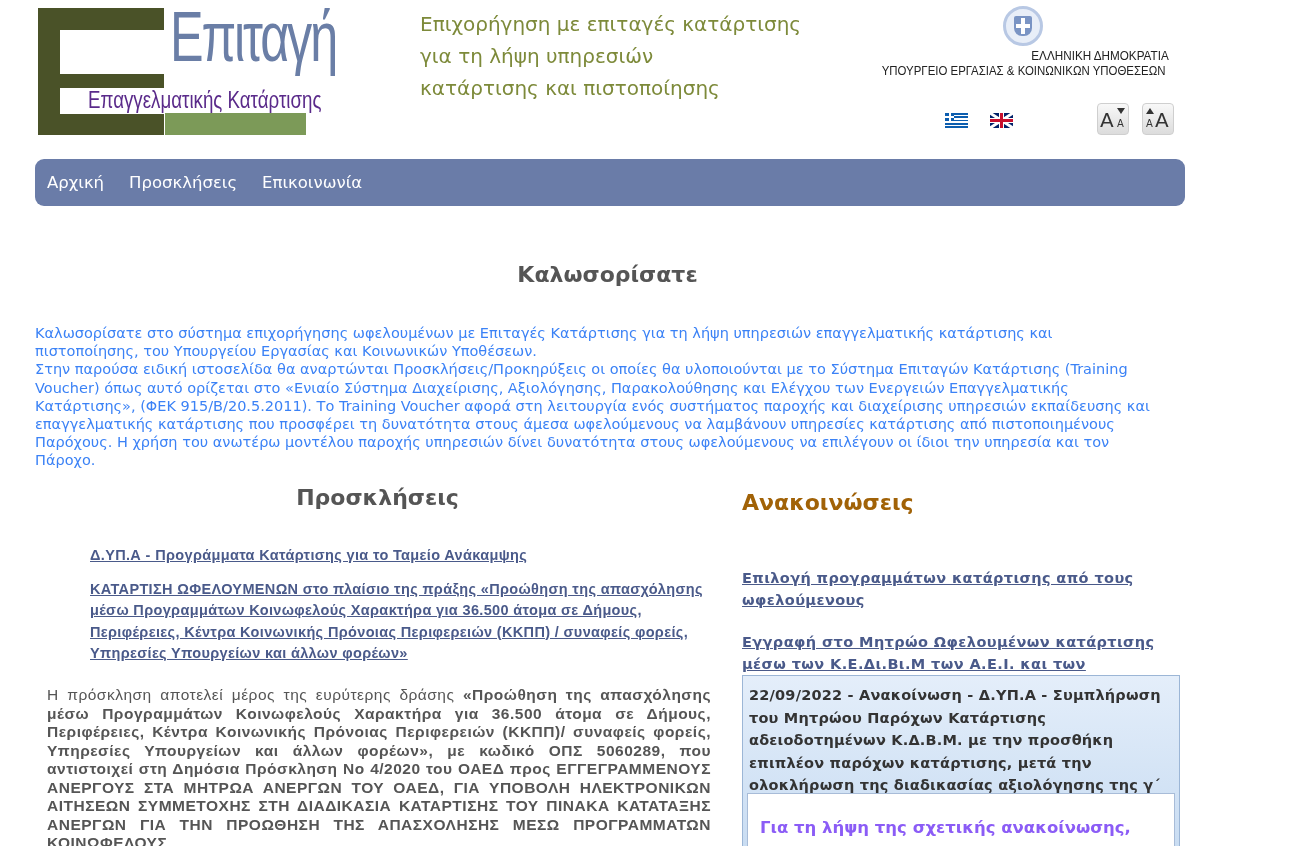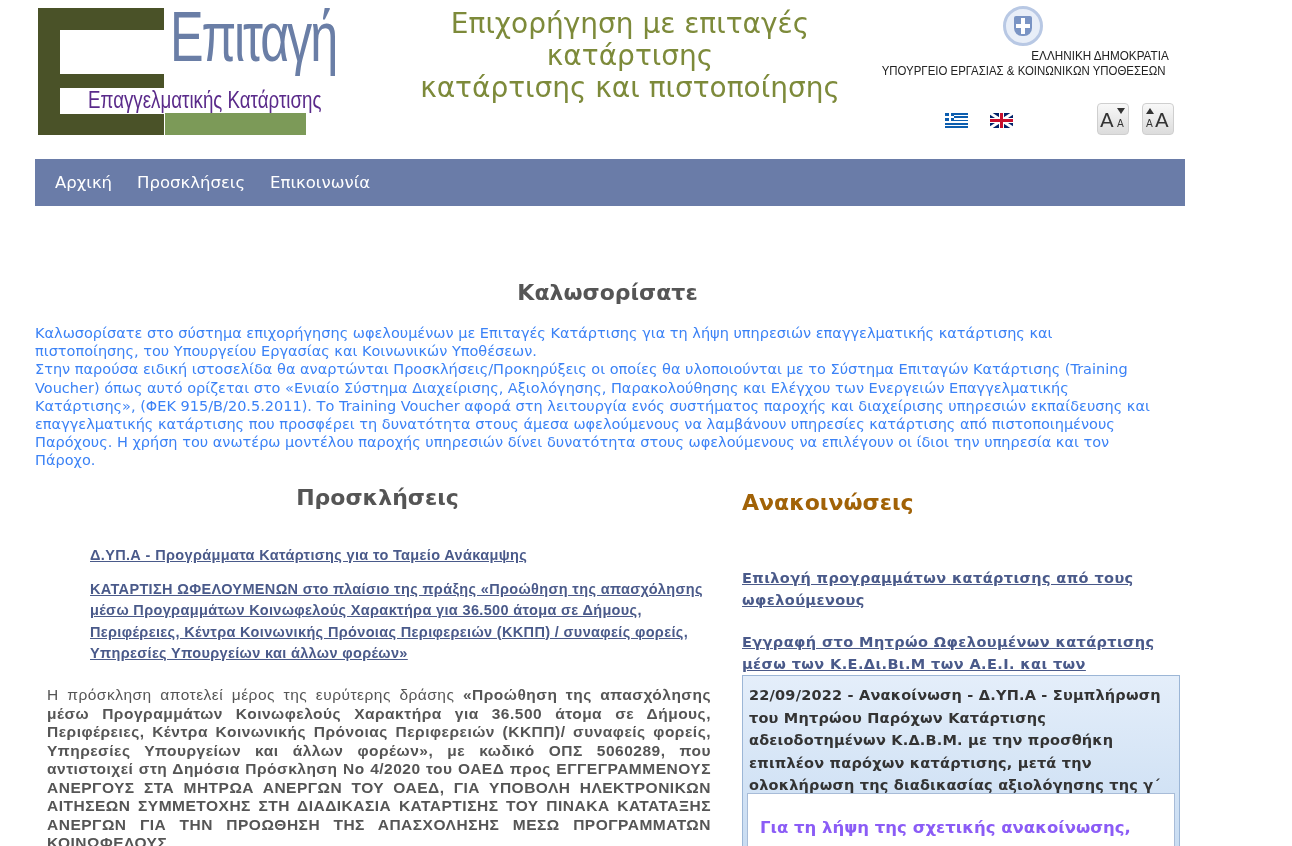--- a/index.html
+++ b/index.html
@@ -8,21 +8,21 @@
 
     
     .logo { position: absolute; left: 38px; top: 8px; width: 268px; height: 127px; }
     .logo .sq-outer { position: absolute; left: 0; top: 0; width: 126px; height: 127px; background: #4a5228; }
     .logo .sq-inner { position: absolute; left: 22px; top: 22px; width: 104px; height: 44px; background: #ffffff; }
     .logo .sq-inner2 { position: absolute; left: 22px; top: 80px; width: 104px; height: 26px; background: #ffffff; }
     .logo .bar-green { position: absolute; left: 127px; top: 105px; width: 141px; height: 22px; background: #7c9a58; }
     .logo .word-main { position: absolute; left: 132px; top: -6px; font-family: "Liberation Sans", sans-serif; font-size: 70px; color: #6a7ea6; letter-spacing: -3px; transform: scaleX(0.72); transform-origin: left top; line-height: 1; }
     .logo .word-sub { position: absolute; left: 50px; top: 80px; font-family: "Liberation Sans", sans-serif; font-size: 24px; color: #5a2a8a; transform: scaleX(0.78); transform-origin: left top; white-space: nowrap; line-height: 1; }
 
-    .tagline { position: absolute; left: 420px; top: 8px; width: 420px; text-align: center; color: #7d8a3a; font-size: 28px; line-height: 32px; font-family: "DejaVu Sans", sans-serif; }
+    .tagline { position: absolute; left: 420px; top: 8px; width: 420px; text-align: left; color: #7d8a3a; font-size: 20px; line-height: 32px; font-family: "DejaVu Sans", sans-serif; }
 
     .ministry { position: absolute; left: 860px; top: 6px; width: 325px; text-align: right; }
     .emblem { width: 40px; height: 40px; margin: 0 auto; border-radius: 50%; border: 3px solid #b8c8e4; background: #e8eef8; position: relative; }
     .emblem .shield { position: absolute; left: 8px; top: 7px; width: 18px; height: 20px; background: #7a94c4; border-radius: 2px 2px 8px 8px; }
     .emblem .cross-v { position: absolute; left: 15px; top: 9px; width: 4px; height: 16px; background: #fff; }
     .emblem .cross-h { position: absolute; left: 10px; top: 15px; width: 14px; height: 4px; background: #fff; }
     .ministry .m1 { font-family: "Liberation Sans", sans-serif; font-size: 13px; color: #222; margin-top: 2px; letter-spacing: 0; transform: scaleX(0.9); }
     .ministry .m2 { font-family: "Liberation Sans", sans-serif; font-size: 13px; color: #222; white-space: nowrap; transform: scaleX(0.88); }
 
     .flag { position: absolute; top: 113px; width: 23px; height: 15px; }
@@ -46,25 +46,25 @@
     .fontbtn .small { position: absolute; font-size: 10px; top: 14px; }
     .fontbtn .tri { position: absolute; width: 0; height: 0; border-left: 4px solid transparent; border-right: 4px solid transparent; }
     .fontbtn.dec .big { left: 2px; }
     .fontbtn.dec .small { left: 19px; }
     .fontbtn.dec .tri { left: 19px; top: 4px; border-top: 6px solid #333; }
     .fontbtn.inc .big { left: 12px; }
     .fontbtn.inc .small { left: 3px; }
     .fontbtn.inc .tri { left: 3px; top: 4px; border-bottom: 6px solid #333; }
 
     
-    .nav { position: absolute; left: 35px; top: 159px; width: 1150px; height: 47px; background: #6a7ca8; border-radius: 0; display: flex; align-items: center; padding-left: 20px; }
+    .nav { position: absolute; left: 35px; top: 159px; width: 1150px; height: 47px; background: #6a7ca8; border-radius: 9px; display: flex; align-items: center; padding-left: 12px; }
     .nav a { color: #ffffff; text-decoration: none; font-size: 16.5px; margin-right: 25px; font-family: "DejaVu Sans", sans-serif; cursor: pointer; }
 
     
-    .welcome-title { position: absolute; left: 0; top: 280px; width: 1215px; text-align: center; font-size: 22px; color: #555; font-family: "DejaVu Sans", sans-serif; }
+    .welcome-title { position: absolute; left: 0; top: 262px; width: 1215px; text-align: center; font-size: 22px; color: #555; font-family: "DejaVu Sans", sans-serif; }
     .welcome-text { position: absolute; left: 35px; top: 324px; width: 1120px; font-size: 14.5px; line-height: 18.2px; color: #3b82f6; font-family: "DejaVu Sans", sans-serif; }
     .welcome-text p { white-space: pre-line; }
 
     
     .calls-title { position: absolute; left: 35px; top: 485px; width: 685px; text-align: center; font-size: 22px; color: #555; }
     .calls-list { position: absolute; left: 47px; top: 545px; width: 665px; }
     .calls-list a { display: block; color: #4a5a8a; font-weight: bold; font-size: 14.5px; line-height: 21.5px; text-decoration: underline; font-family: "Liberation Sans", sans-serif; letter-spacing: 0.35px; cursor: pointer; margin-left: 43px; }
     .calls-list a + a { margin-top: 12px; }
     .call-desc { position: absolute; left: 47px; top: 686px; width: 664px; font-size: 15.5px; line-height: 18.5px; color: #555; text-align: justify; font-family: "Liberation Sans", sans-serif; letter-spacing: 0.5px; }
     .call-desc b { color: #555; }
@@ -87,20 +87,21 @@
   <div class="sq-outer"></div>
   <div class="sq-inner"></div>
   <div class="sq-inner2"></div>
   <div class="bar-green"></div>
   <div class="word-main">Επιταγή</div>
   <div class="word-sub">Επαγγελματικής Κατάρτισης</div>
 </div>
 
 <div class="tagline">
   <div>Επιχορήγηση με επιταγές κατάρτισης</div>
+  <div>για τη λήψη υπηρεσιών</div>
   <div>κατάρτισης και πιστοποίησης</div>
 </div>
 
 <div class="ministry">
   <div class="emblem">
     <div class="shield"></div>
     <div class="cross-v"></div>
     <div class="cross-h"></div>
   </div>
   <div class="m1">ΕΛΛΗΝΙΚΗ ΔΗΜΟΚΡΑΤΙΑ</div>

